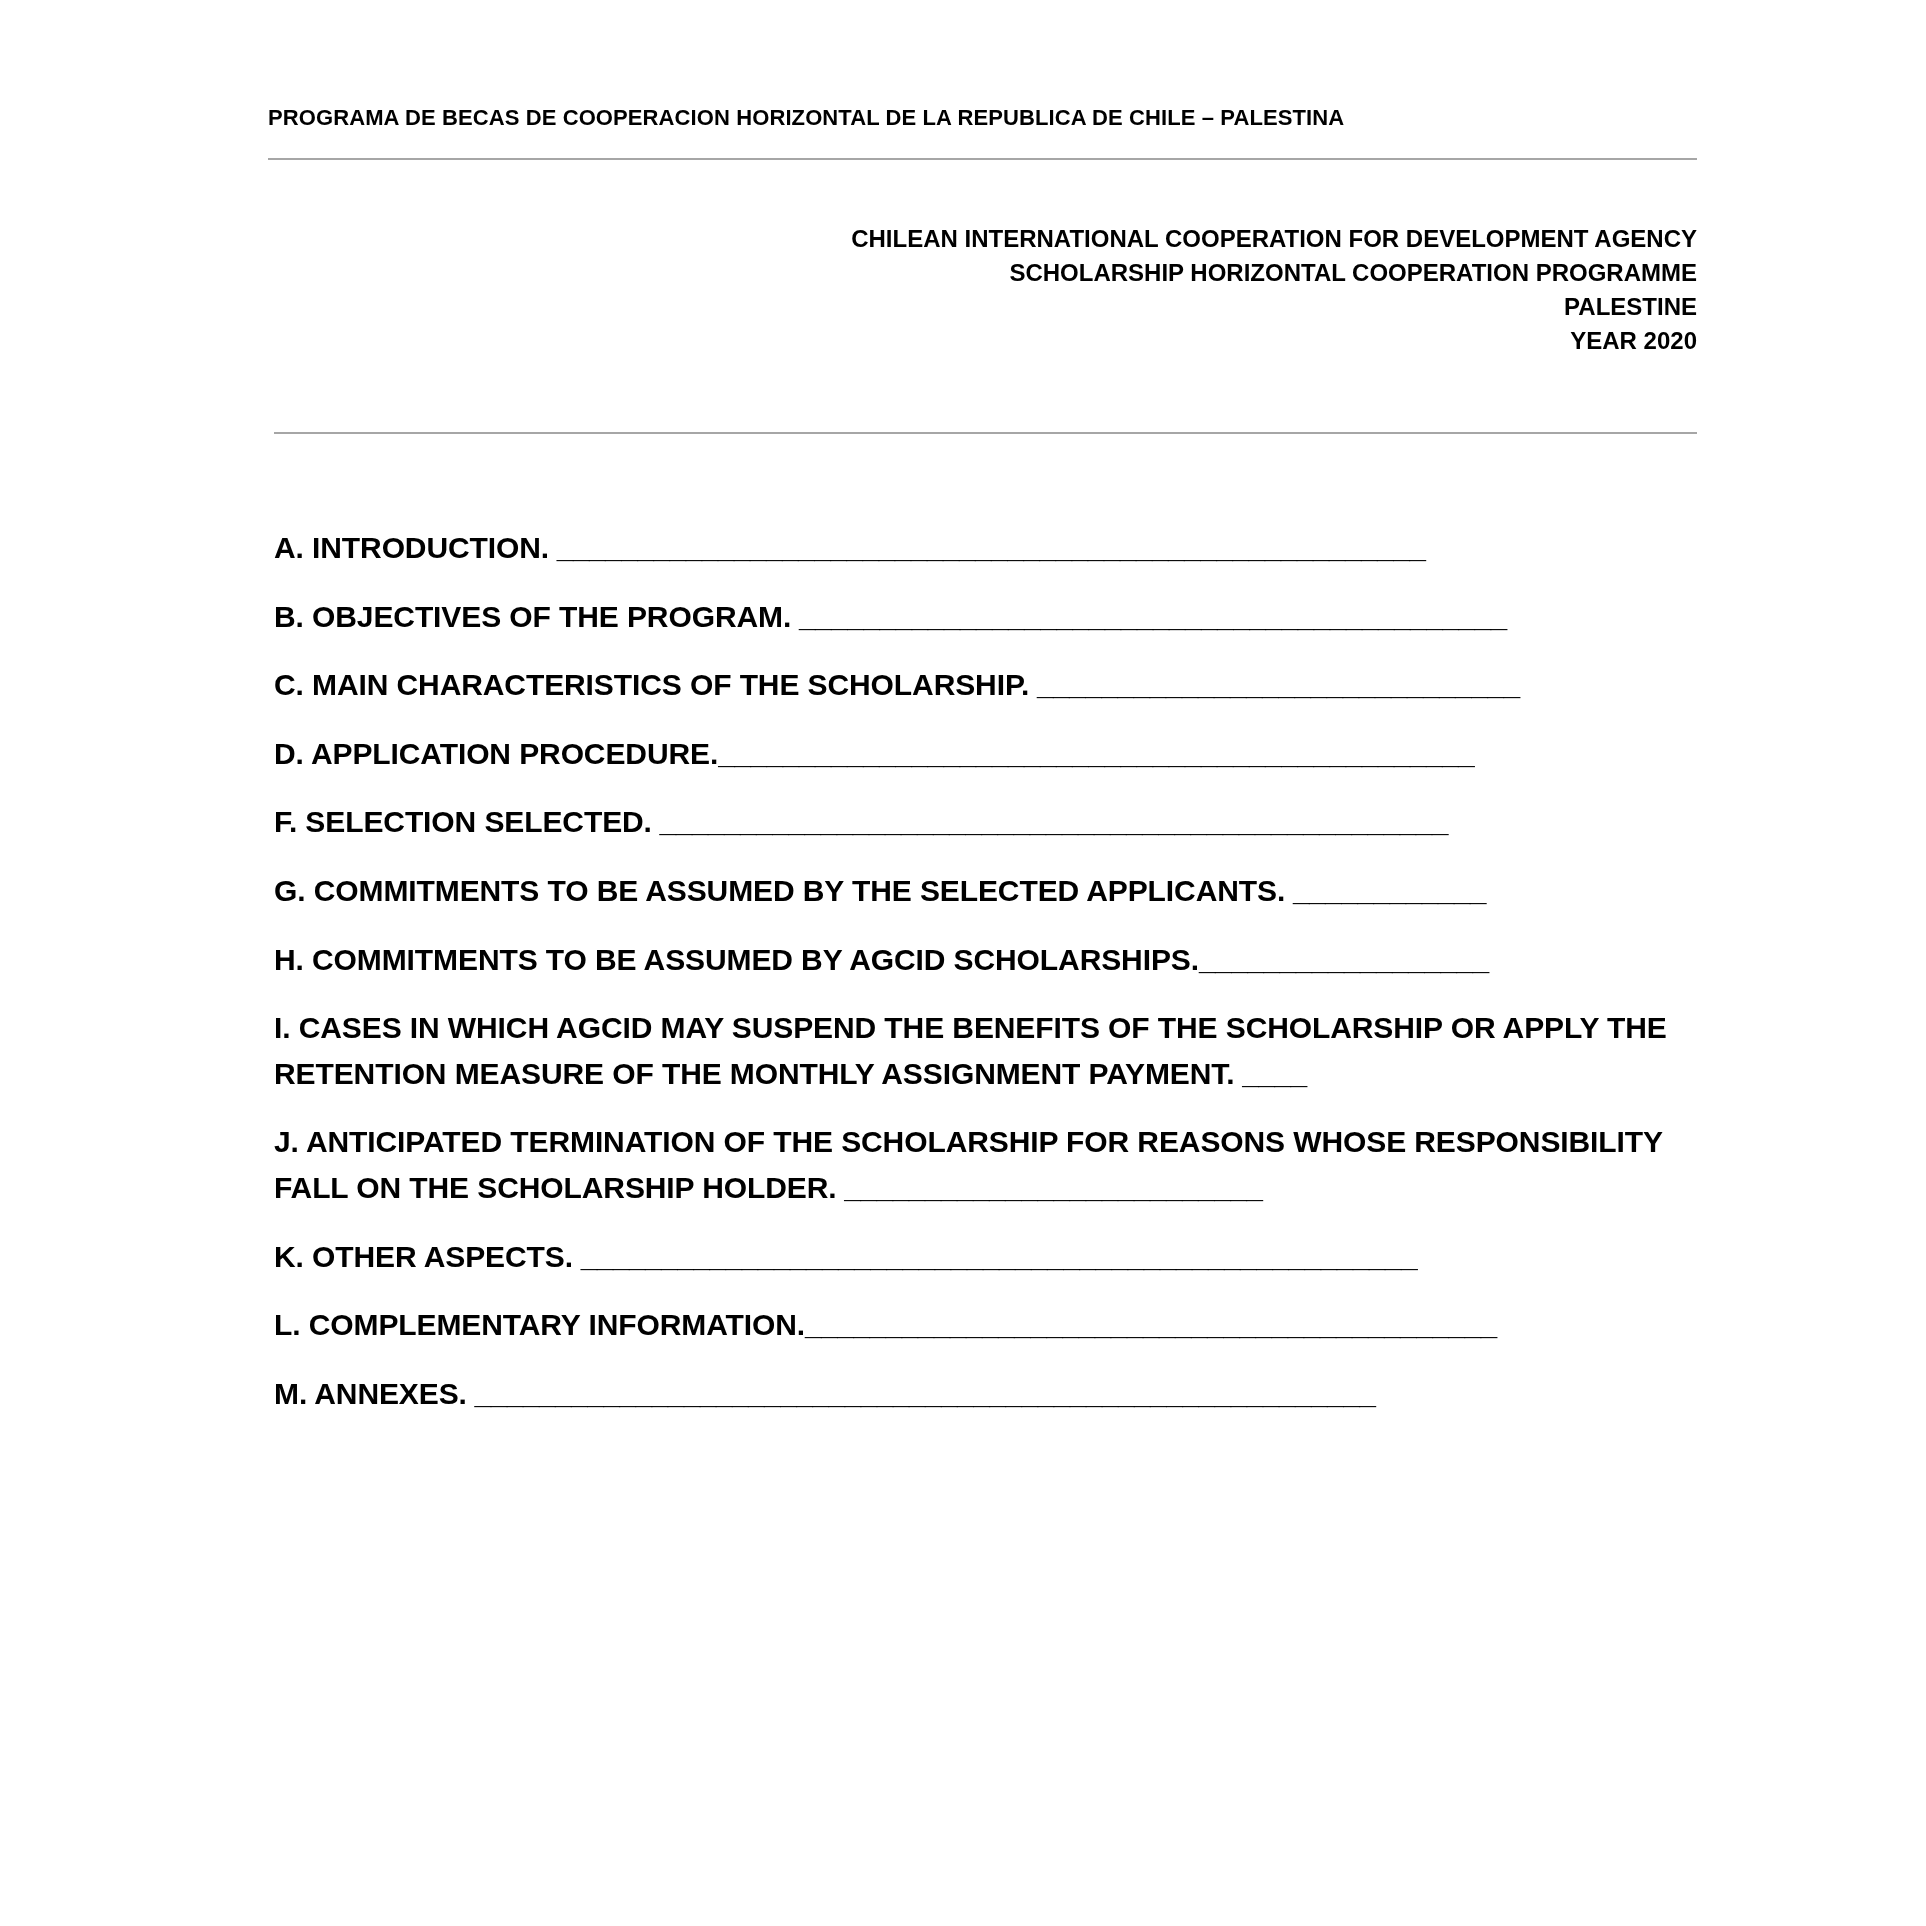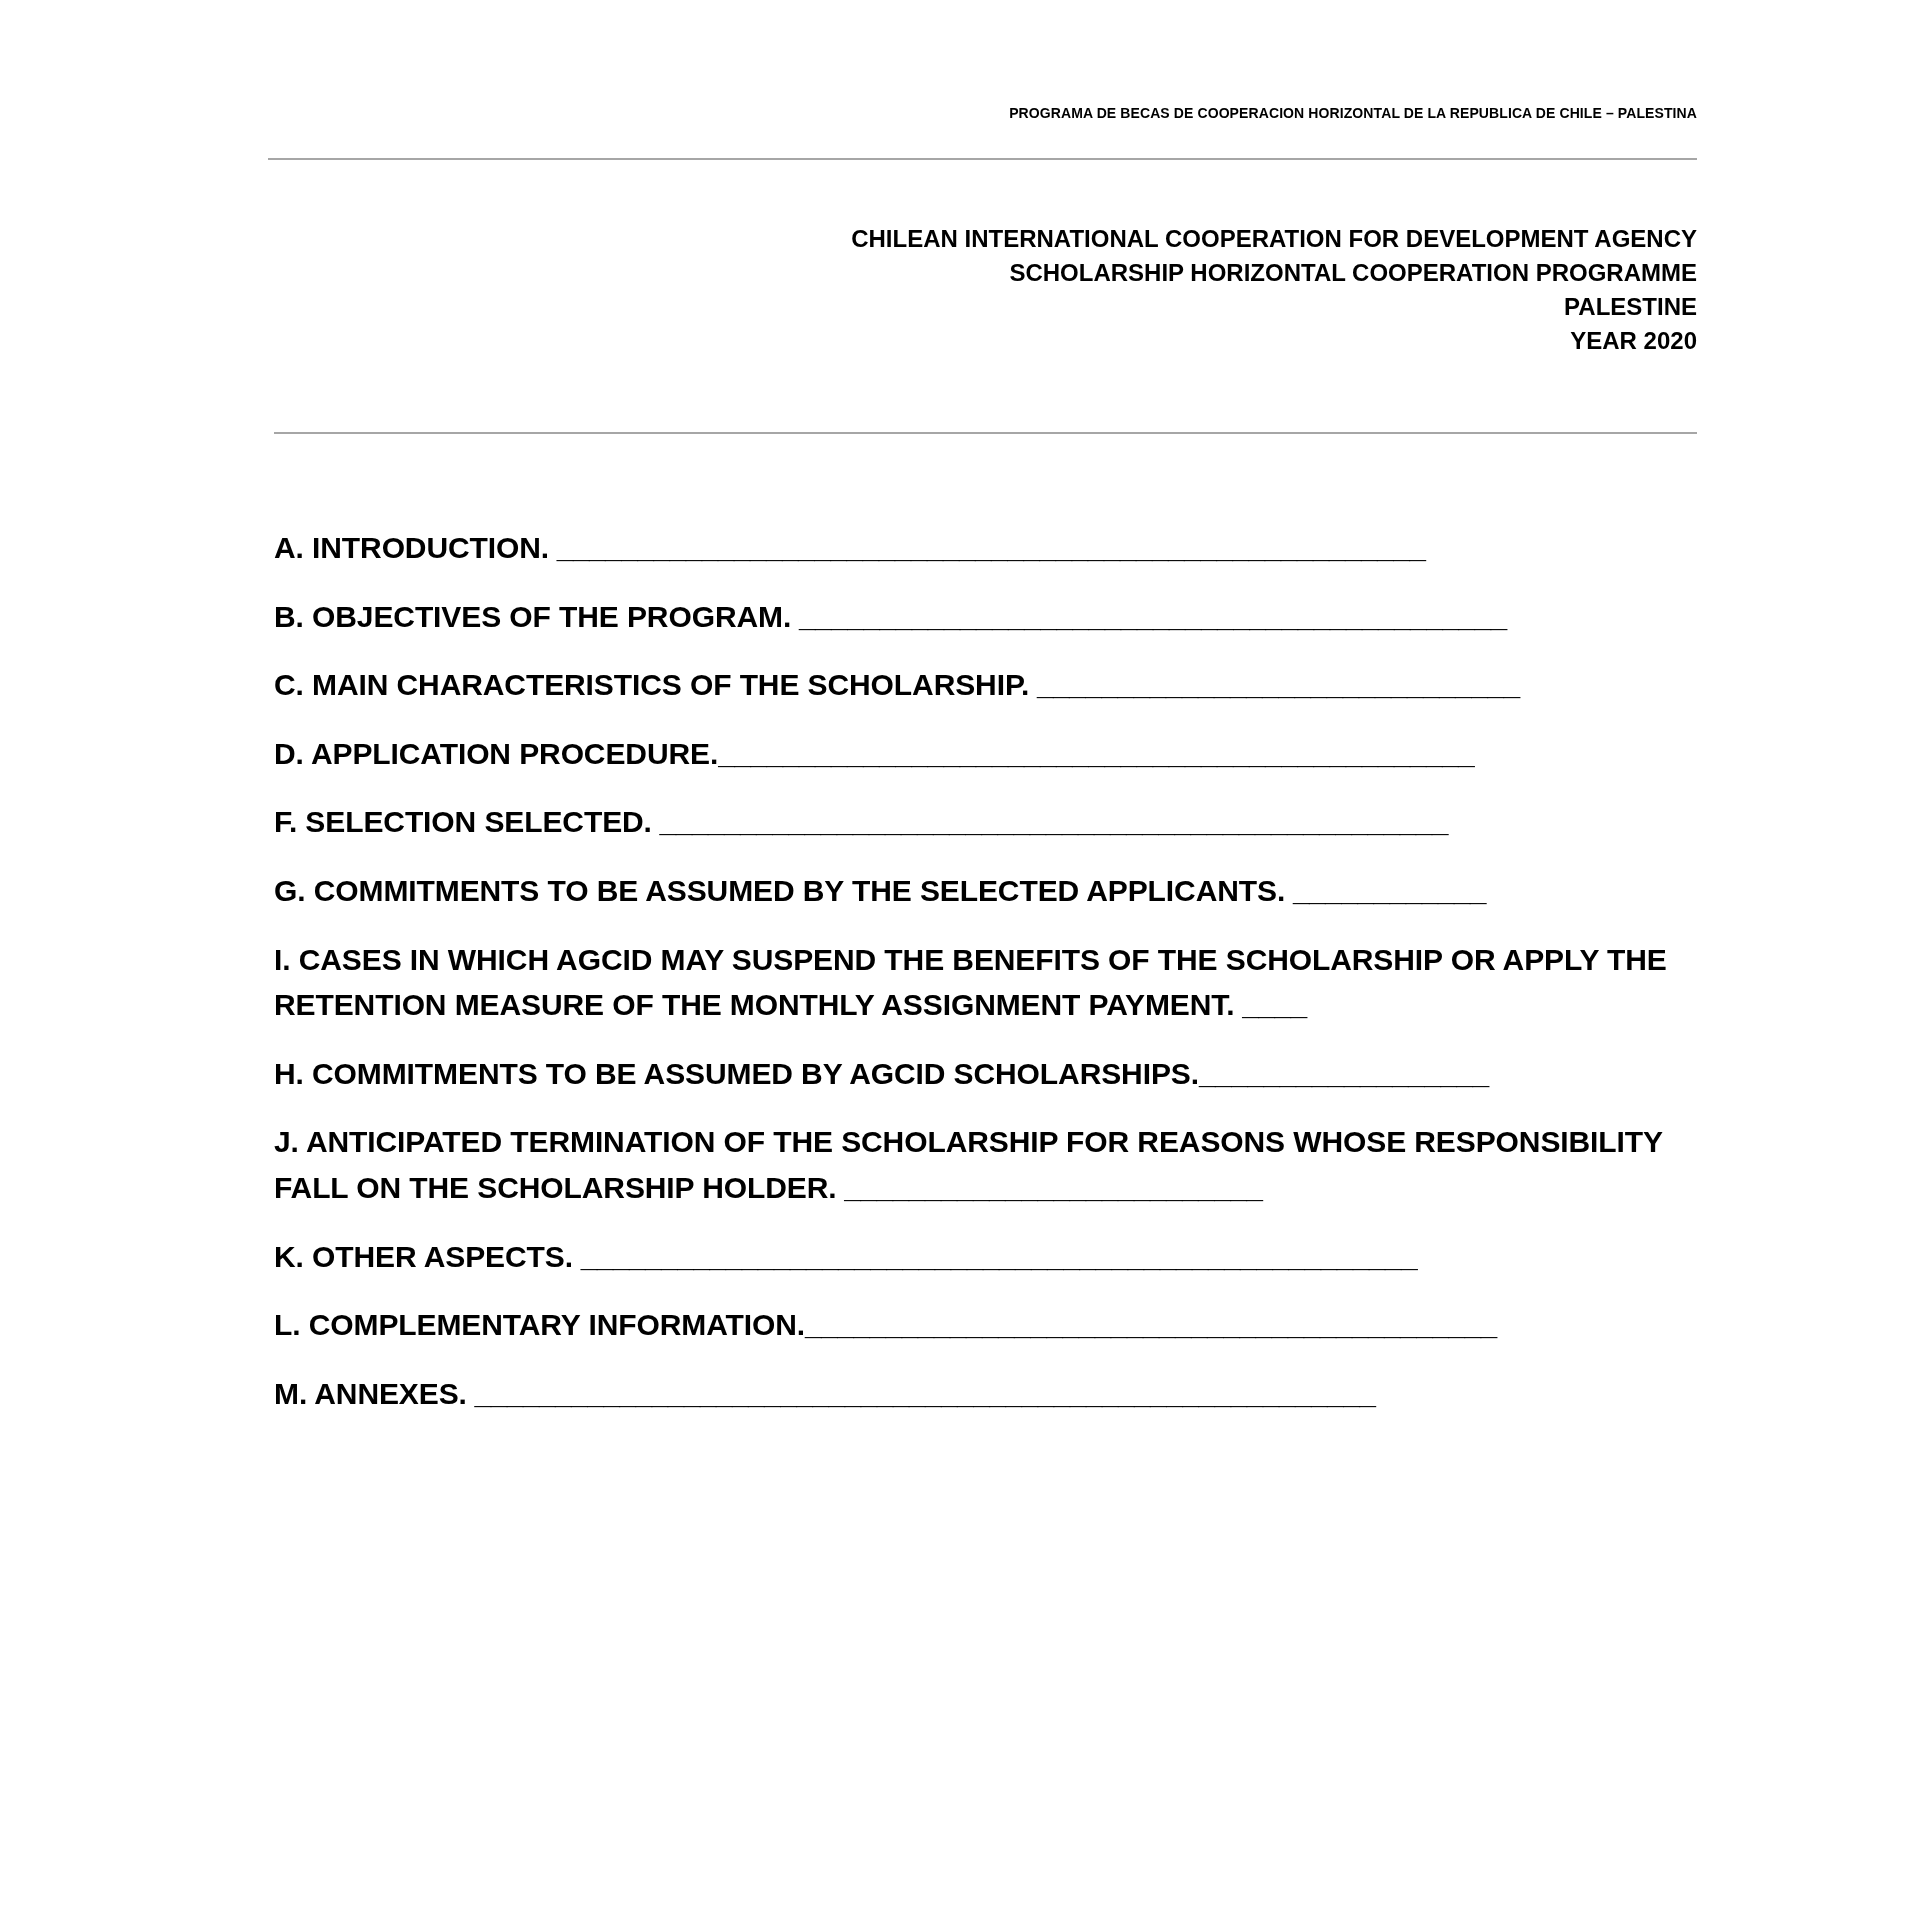--- a/index.html
+++ b/index.html
@@ -18,22 +18,22 @@
     background: #ffffff;
     overflow: hidden;
   }
 
   
   .doc-header {
     position: absolute;
     left: 268px;
     top: 106px;
     width: 1429px;
-    text-align: right;
-    font-size: 14px;
+    text-align: left;
+    font-size: 22px;
     font-weight: bold;
     letter-spacing: 0.1px;
     line-height: 1.1;
   }
   .rule {
     position: absolute;
     background: #a6a6a6;
     height: 1.9px;
   }
   .rule-top {
@@ -136,25 +136,25 @@
 
       <div class="toc-entry">
         <span class="lbl">F. SELECTION SELECTED.</span><span class="dots"> _________________________________________________</span>
       </div>
 
       <div class="toc-entry">
         <span class="lbl">G. COMMITMENTS TO BE ASSUMED BY THE SELECTED APPLICANTS.</span><span class="dots">  ____________</span>
       </div>
 
       <div class="toc-entry">
-        <span class="lbl">I. CASES IN WHICH AGCID MAY SUSPEND THE BENEFITS OF THE SCHOLARSHIP OR APPLY THE RETENTION MEASURE OF THE MONTHLY ASSIGNMENT PAYMENT.</span><span class="dots">  ____</span>
+        <span class="lbl">H. COMMITMENTS TO BE ASSUMED BY AGCID SCHOLARSHIPS.</span><span class="dots">__________________</span>
       </div>
 
       <div class="toc-entry">
-        <span class="lbl">H. COMMITMENTS TO BE ASSUMED BY AGCID SCHOLARSHIPS.</span><span class="dots">__________________</span>
+        <span class="lbl">I. CASES IN WHICH AGCID MAY SUSPEND THE BENEFITS OF THE SCHOLARSHIP OR APPLY THE RETENTION MEASURE OF THE MONTHLY ASSIGNMENT PAYMENT.</span><span class="dots">  ____</span>
       </div>
 
       <div class="toc-entry">
         <span class="lbl">J. ANTICIPATED TERMINATION OF THE SCHOLARSHIP FOR REASONS WHOSE RESPONSIBILITY FALL ON THE SCHOLARSHIP HOLDER.</span><span class="dots"> __________________________</span>
       </div>
 
       <div class="toc-entry">
         <span class="lbl">K. OTHER ASPECTS.</span><span class="dots">  ____________________________________________________</span>
       </div>
 

